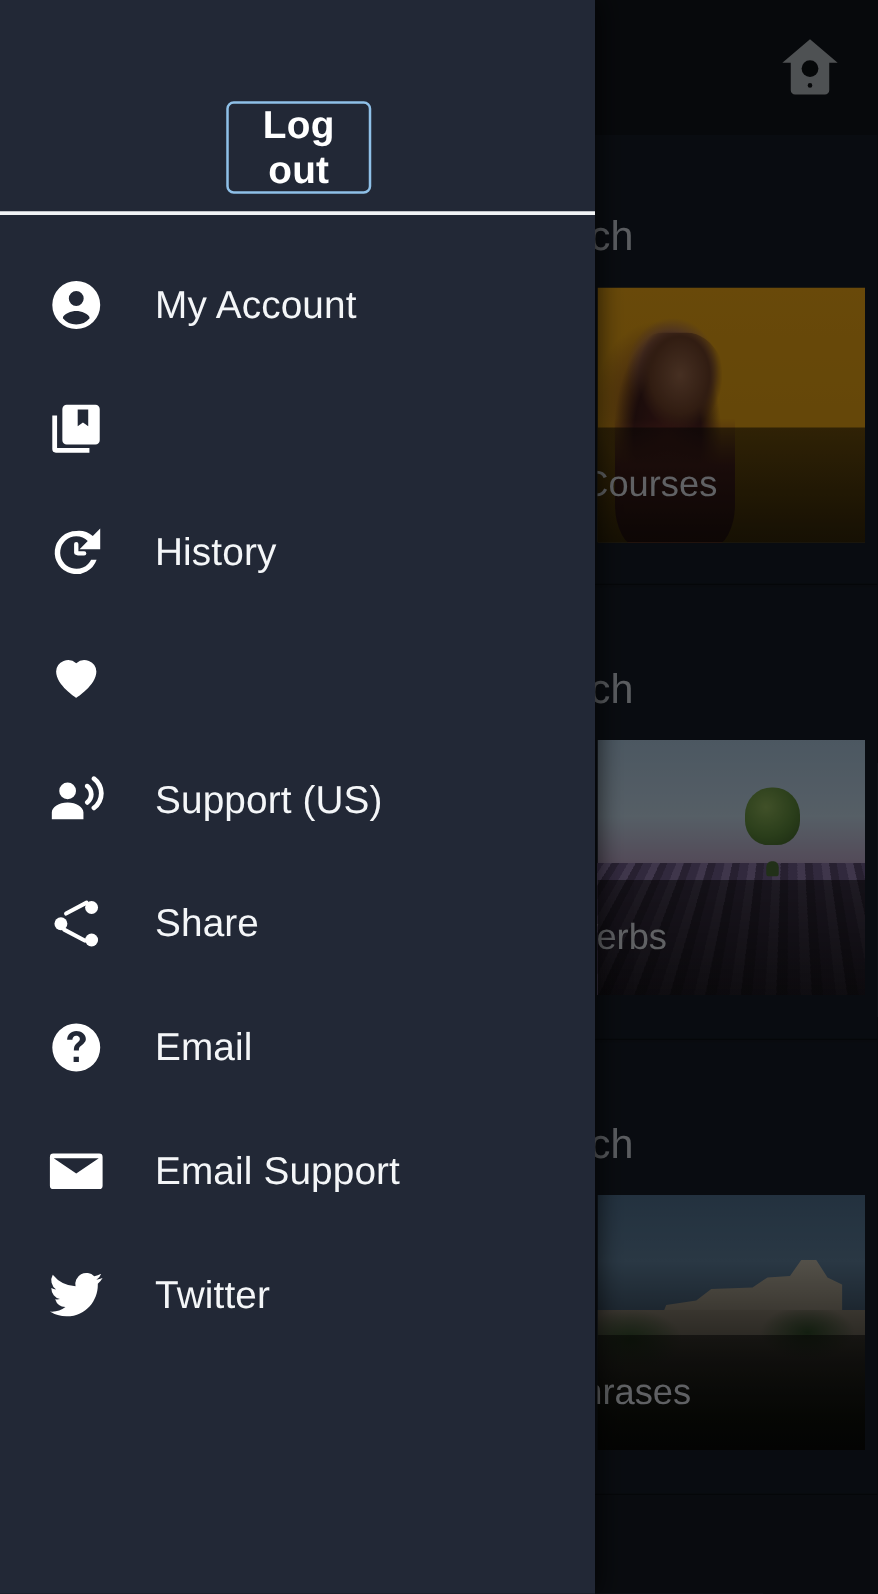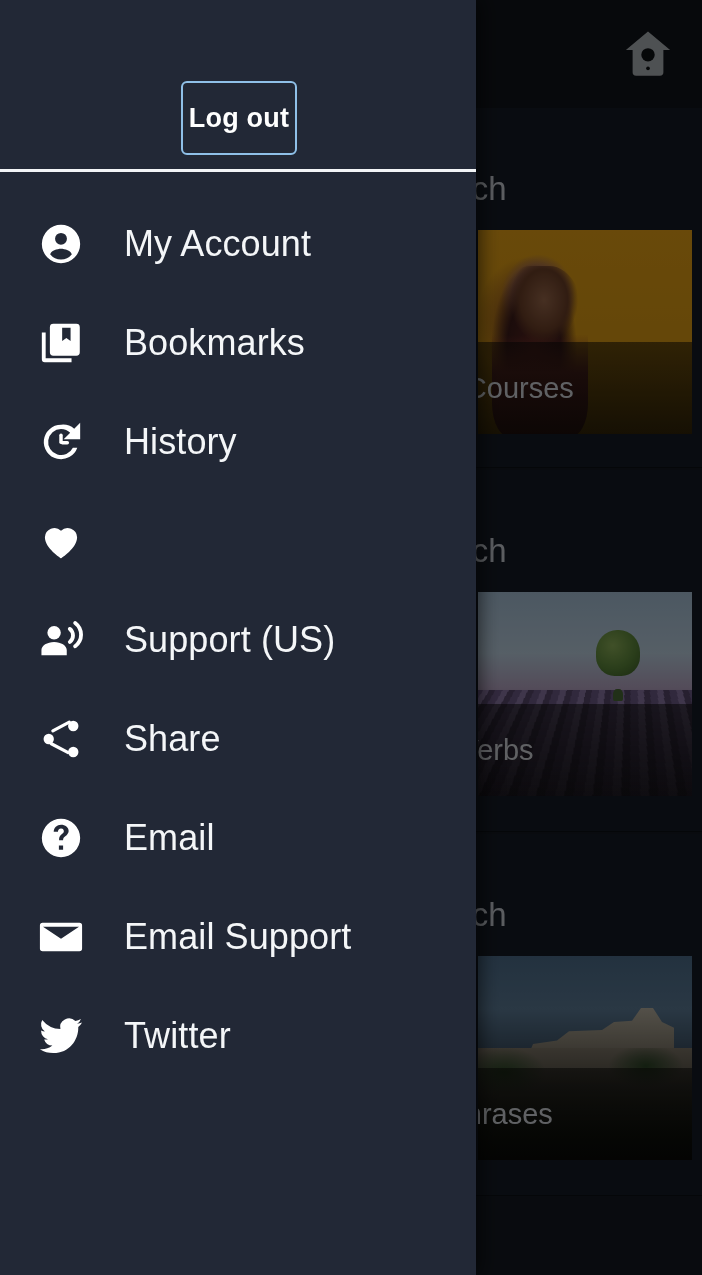--- a/index.html
+++ b/index.html
@@ -136,21 +136,21 @@
     border-bottom:3px solid #f2f4f6;
   }
   #logout-button{
     position:absolute; left:181px; top:81px;
     width:116px; height:74px;
     background:transparent;
     border:2px solid #8fc0e8;
     border-radius:6px;
     color:#ffffff;
     font-family:"Liberation Sans", sans-serif;
-    font-size:27px; font-weight:bold;
+    font-size:31px; font-weight:bold;
     letter-spacing:.2px;
     cursor:pointer;
     display:flex; align-items:center; justify-content:center;
   }
 
   .drawer-menu{ position:relative; padding-top:22px; }
   .menu-item{
     position:relative;
     height:99px;
     display:flex; align-items:center;
@@ -158,21 +158,21 @@
   }
   .menu-icon{
     width:72px; min-width:72px;
     margin-left:25px;
     display:flex; align-items:center; justify-content:center;
     color:#ffffff;
   }
   .menu-icon svg{ width:46px; height:46px; display:block; fill:#ffffff; }
   .menu-label{
     margin-left:27px;
-    font-size:36px;
+    font-size:31px;
     color:#f4f6f8;
     letter-spacing:.1px;
     white-space:nowrap;
   }
 </style>
 </head>
 <body>
 
 <div id="app-background">
 
@@ -244,21 +244,20 @@
     </div>
 
 
     <div class="menu-item">
       <span class="menu-icon">
         <svg viewBox="0 0 24 24">
           <path d="M4 6.5H2v14a1.5 1.5 0 0 0 1.5 1.5h14v-2H4V6.5Z"></path>
           <path d="M20 2H8a1.8 1.8 0 0 0-1.8 1.8v13A1.8 1.8 0 0 0 8 18.6h12a1.8 1.8 0 0 0 1.8-1.8v-13A1.8 1.8 0 0 0 20 2Zm-3 9-2.2-1.6L12.6 11V4h4.4v7Z"></path>
         </svg>
       </span>
-      <span class="menu-label">Bookmarks</span>
     </div>
 
     <div class="menu-item">
       <span class="menu-icon">
         <svg viewBox="0 0 24 24">
           <path d="M12 3a9 9 0 1 0 8.5 12h-2.3A6.8 6.8 0 1 1 12 5.2c1.9 0 3.6.8 4.8 2L13.4 10.6H22V2l-3.1 3.1A9 9 0 0 0 12 3Z"></path>
           <rect x="11.1" y="7.6" width="1.8" height="5.4" rx=".9"></rect>
           <rect x="11.8" y="11.5" width="4.4" height="1.8" rx=".9"></rect>
         </svg>
       </span>

